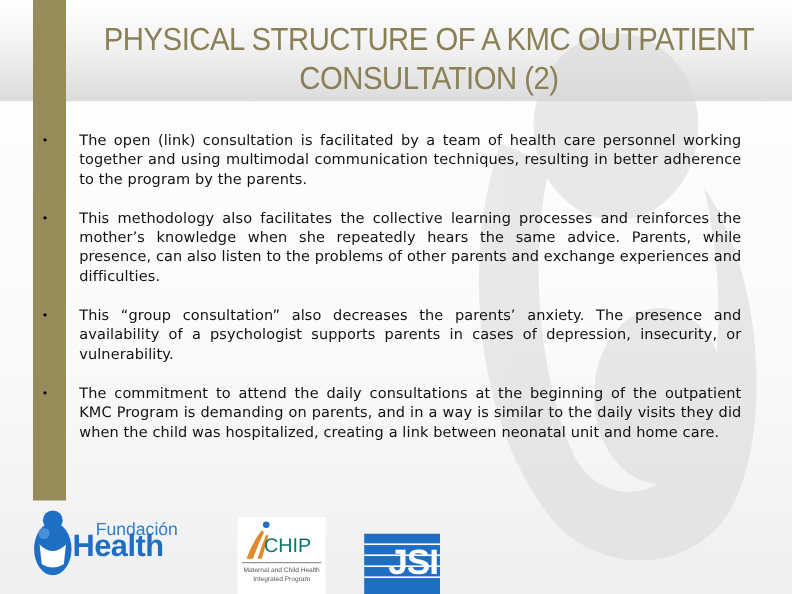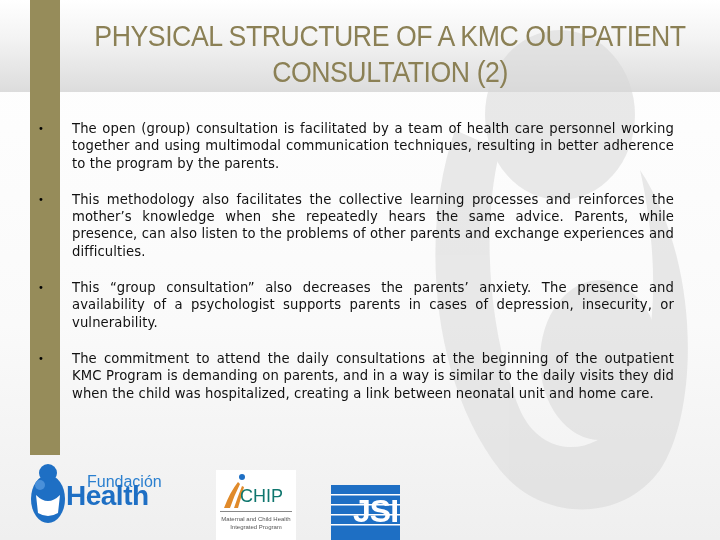--- a/index.html
+++ b/index.html
@@ -69,21 +69,21 @@
   </g>
 </svg>
 
 <div class="side-bar"></div>
 
 <div class="title">PHYSICAL STRUCTURE OF A KMC OUTPATIENT CONSULTATION (2)</div>
 
 <ul class="bullets">
   <li class="bullet">
     <span class="dot">•</span>
-    <span class="txt">The open (group) consultation is facilitated by a team of health care personnel working together and using multimodal communication techniques, resulting in better adherence to the program by the parents.</span>
+    <span class="txt">The open (link) consultation is facilitated by a team of health care personnel working together and using multimodal communication techniques, resulting in better adherence to the program by the parents.</span>
   </li>
   <li class="bullet">
     <span class="dot">•</span>
     <span class="txt">This methodology also facilitates the collective learning processes and reinforces the mother’s knowledge when she repeatedly hears the same advice. Parents, while presence, can also listen to the problems of other parents and exchange experiences and difficulties.</span>
   </li>
   <li class="bullet">
     <span class="dot">•</span>
     <span class="txt">This “group consultation” also decreases the parents’ anxiety. The presence and availability of a psychologist supports parents in cases of depression, insecurity, or vulnerability.</span>
   </li>
   <li class="bullet">

